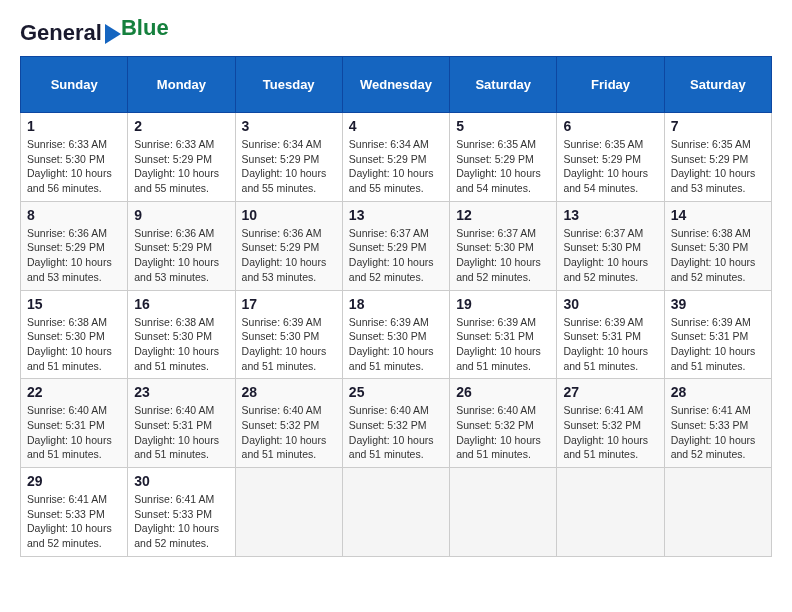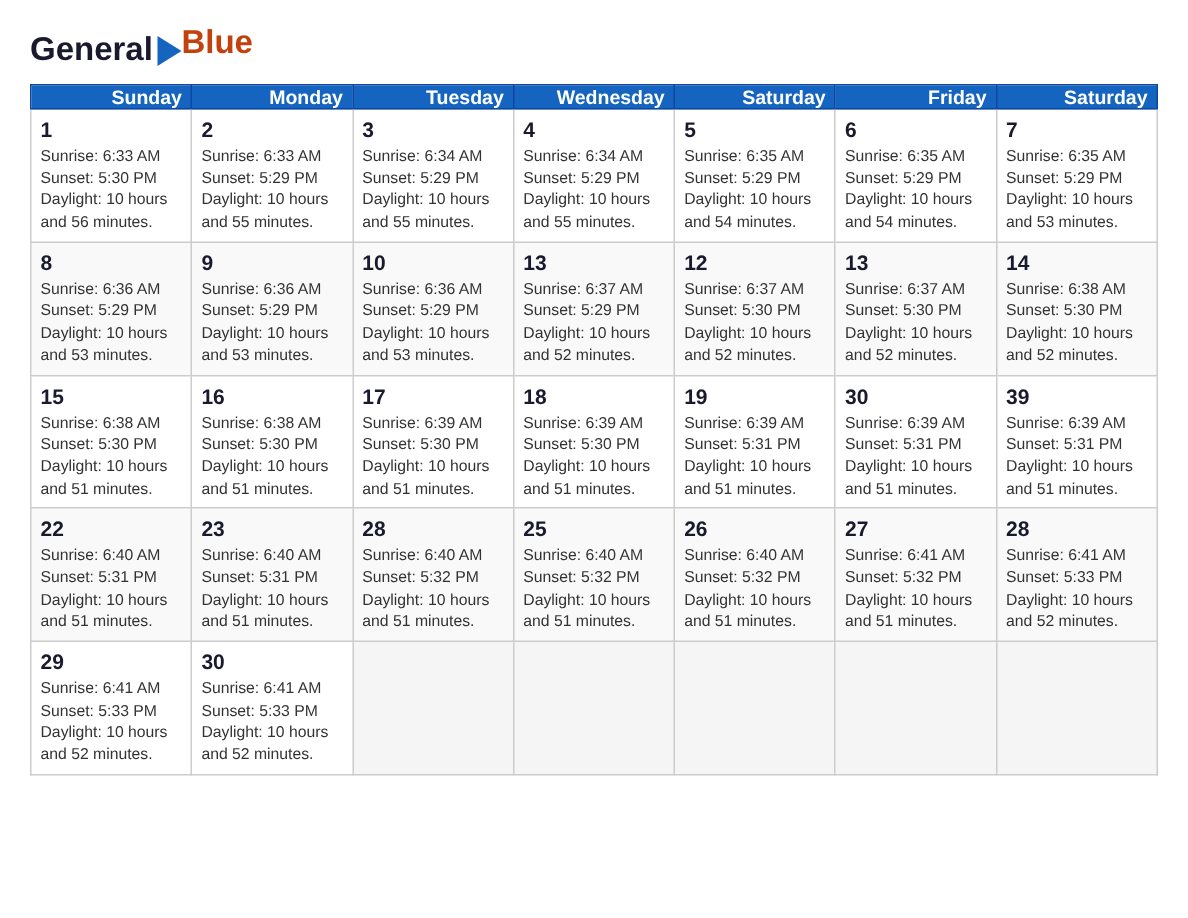--- a/index.html
+++ b/index.html
@@ -34,22 +34,22 @@
       color: #333;
     }
     .calendar {
       width: 100%;
       border-collapse: collapse;
       font-size: 11px;
     }
     .calendar thead th {
       background-color: #1565c0;
       color: #fff;
-      padding: 0 6px;
-      text-align: right;
+      padding: 20px 6px;
+      text-align: center;
       font-size: 13px;
       font-weight: bold;
       border: 1px solid #0d47a1;
     }
     .calendar tbody td {
       border: 1px solid #ccc;
       padding: 5px 6px;
       vertical-align: top;
       width: calc(100% / 7);
       min-height: 80px;
@@ -76,21 +76,21 @@
   </style>
 </head>
 <body>
 
 <div class="header-area">
   <div class="logo">
     <div style="display:flex; align-items:center;">
       <span style="font-size:22px; font-weight:bold; color:#1a1a2e;">General</span>
       <span style="display:inline-block; width:0; height:0; border-top:10px solid transparent; border-bottom:10px solid transparent; border-left:16px solid #1565c0; margin-left:3px; margin-bottom:-2px;"></span>
     </div>
-    <span style="font-size:22px; font-weight:bold; color:#c2410c; margin-top:-5px;">Blue</span>
+    <span style="font-size:22px; font-weight:bold; color:#15803d; margin-top:-5px;">Blue</span>
   </div>
   <div class="title-area">
     <div class="month-title"></div>
     <div class="location-title"></div>
   </div>
 </div>
 
 <table class="calendar">
   <thead>
     <tr>

